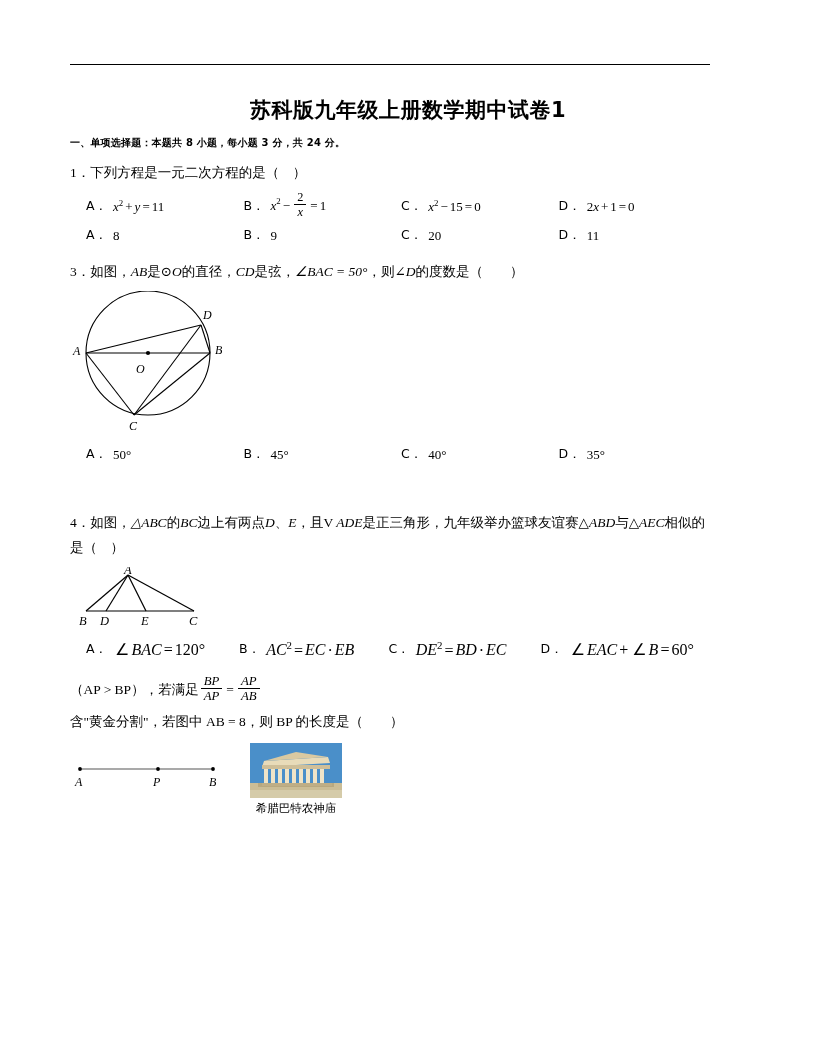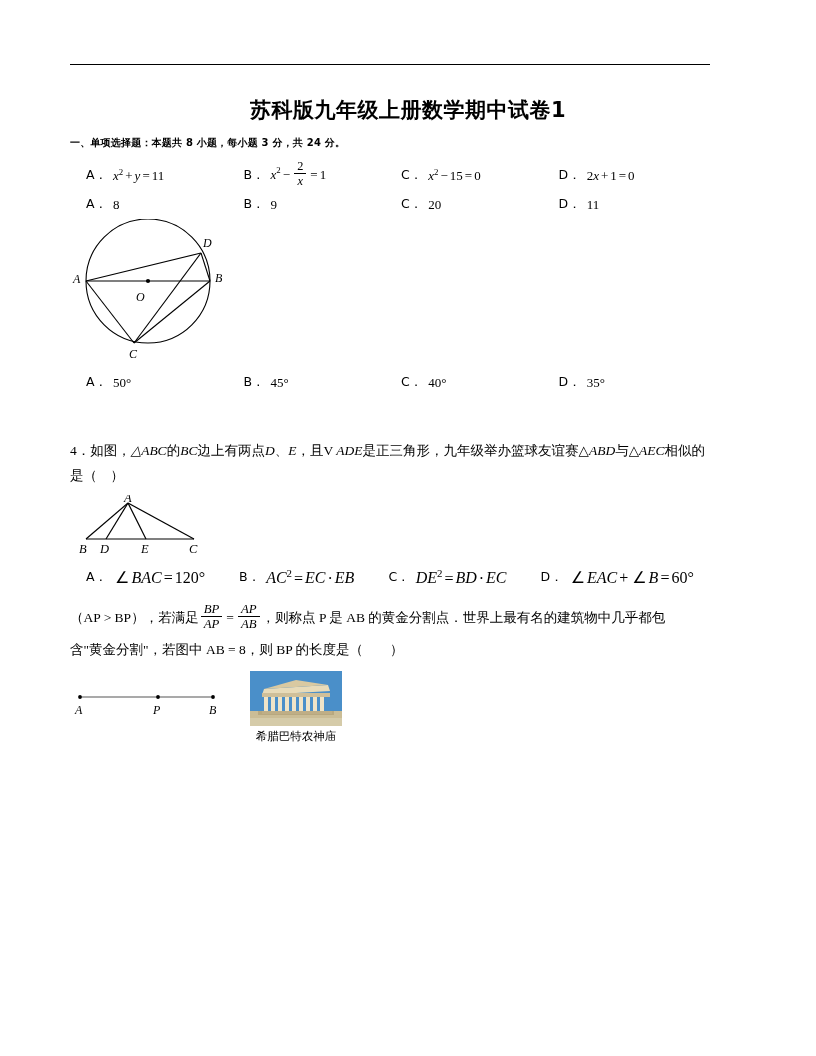--- a/index.html
+++ b/index.html
@@ -121,20 +121,23 @@
 <div class="page">
 
   <div class="header-rule"></div>
 
   <div class="doc-title">苏科版九年级上册数学期中试卷1</div>
 
   <div class="content">
 
     <div class="section-head">一、单项选择题：本题共 8 小题，每小题 3 分，共 24 分。</div>
 
+    <div class="q">
+      <span>1．</span><span>下列方程是一元二次方程的是（　）</span>
+    </div>
     <div class="opts wide">
       <span class="opt">
         <span class="lab">A．</span>
         <span><span class="mi">x</span><sup class="expn">2</sup><span class="mo">+</span><span class="mi">y</span><span class="mo">=</span><span class="mn">11</span></span>
       </span>
       <span class="opt">
         <span class="lab">B．</span>
         <span><span class="mi">x</span><sup class="expn">2</sup><span class="mo">−</span><span class="frac">
               <span class="num mn">2</span>
               <span class="den mi">x</span>
@@ -162,20 +165,23 @@
       <span class="opt">
         <span class="lab">C．</span>
         <span class="mn">20</span>
       </span>
       <span class="opt">
         <span class="lab">D．</span>
         <span class="mn">11</span>
       </span>
     </div>
 
+    <div class="q" style="margin-top:16px">
+      <span>3．</span><span>如图，</span><span class="mi">AB</span><span>是⊙</span><span class="mi">O</span><span>的直径，</span><span class="mi">CD</span><span>是弦，</span><span class="mi">∠BAC = 50°</span><span>，则∠</span><span class="mi">D</span><span>的度数是（　　）</span>
+    </div>
 
     <div class="fig">
       <svg width="190" height="145" viewBox="0 0 190 145">
         <circle cx="78" cy="62" r="62" fill="none" stroke="#000" stroke-width="1.1"></circle>
         <circle cx="78" cy="62" r="2.1" fill="#000"></circle>
 
         <line x1="16" y1="62" x2="140" y2="62" stroke="#000" stroke-width="1.1"></line>
         <line x1="16" y1="62" x2="131" y2="34" stroke="#000" stroke-width="1.1"></line>
         <line x1="16" y1="62" x2="64" y2="124" stroke="#000" stroke-width="1.1"></line>
         <line x1="64" y1="124" x2="131" y2="34" stroke="#000" stroke-width="1.1"></line>
@@ -249,21 +255,21 @@
       </span>
     </div>
 
     <div class="q" style="margin-top:16px">
       <span>（AP &gt; BP），若满足</span><span class="frac">
           <span class="num mi">BP</span>
           <span class="den mi">AP</span>
         </span><span class="mo">=</span><span class="frac">
           <span class="num mi">AP</span>
           <span class="den mi">AB</span>
-        </span><span>，则称点 P 是 AB 的黄金分割点．世界上最有名的建筑物中几乎都包</span>
+        </span>
     </div>
     <div class="q" style="margin-top:4px">
       <span>含"黄金分割"，若图中 AB = 8，则 BP 的长度是（　　）</span>
     </div>
 
     <div class="row-inline" style="margin-top:8px">
       <svg width="150" height="34" viewBox="0 0 150 34" style="margin-top:14px">
 
         <line x1="10" y1="12" x2="143" y2="12" stroke="#555" stroke-width="1.2"></line>
         <circle cx="10" cy="12" r="1.9" fill="#000"></circle>

